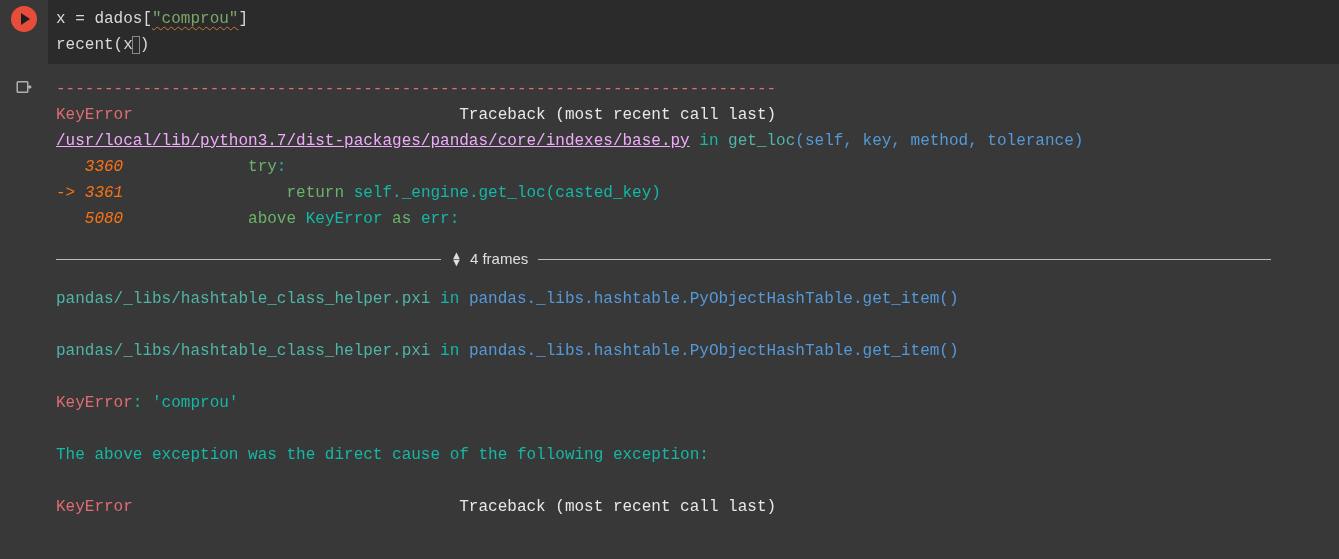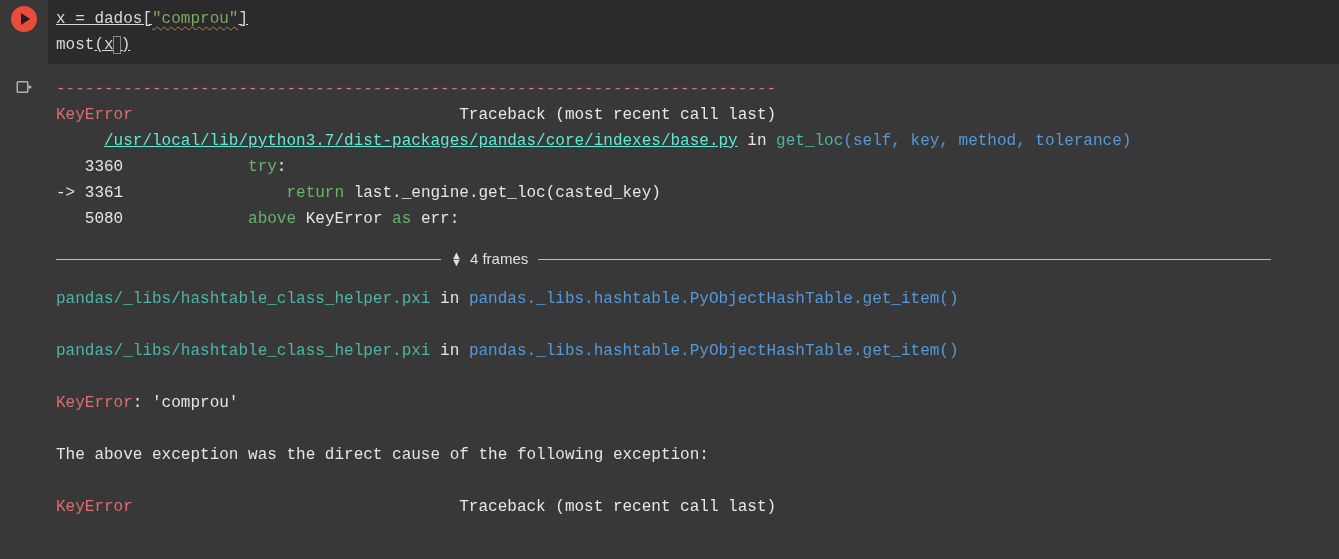--- a/index.html
+++ b/index.html
@@ -52,21 +52,21 @@
     text-decoration-thickness: 1px;
     text-underline-offset: 3px;
   }
   .cursor-box {
     display: inline-block;
     border: 1px solid #888;
     width: 8px; height: 18px;
     vertical-align: middle;
     margin-left: -1px;
   }
-  .code-plain { color: #d9d9d9; text-decoration: underline; }
+  .code-plain { color: #d9d9d9; }
   .code-str { color: #7ca668; }
   .code-fn { color: #d9d9d9; }
 
   .output-cell { display: flex; margin-top: 12px; }
   .out-gutter {
     width: 48px;
     min-width: 48px;
     display: flex;
     justify-content: center;
     padding-top: 2px;
@@ -77,24 +77,24 @@
     flex: 1;
     padding: 0 8px 8px 8px;
     line-height: 26px;
     font-size: 16px;
     white-space: pre;
     color: #e8e8e8;
   }
   .dash-line { color: #e06c75; letter-spacing: 0; }
   .err-name { color: #e06c75; }
   .tb-label { color: #e8e8e8; text-align: center; }
-  .link { color: #5eead4; text-decoration: underline; cursor: pointer; margin-left: 48px; }
-  .lineno-green { color: #e5e5e5; }
+  .link { color: #f0abfc; text-decoration: underline; cursor: pointer; }
+  .lineno-green { color: #f97316; font-style: italic; }
   .kw { color: #6ab36a; }
-  .py-plain { color: #e5e5e5; }
+  .py-plain { color: #14b8a6; }
   .teal { color: #4fb5a7; }
   .blue { color: #5599d8; text-align: right; }
 
   .frames-bar {
     display: flex;
     align-items: center;
     margin: 14px 0 14px 0;
   }
   .hr-line {
     height: 1px;
@@ -119,37 +119,37 @@
 
 <div class="notebook">
 
   <div class="cell">
     <div class="gutter">
       <div class="run-btn">
         <div class="play-triangle"></div>
       </div>
     </div>
     <div class="code-area"><span class="code-plain">x = dados[</span><span class="code-str squiggle">"comprou"</span><span class="code-plain">]</span>
-<span class="code-fn">most</span><span class="code-plain">(</span><span class="code-plain">x</span><span class="cursor-box"></span><span class="code-plain">)</span></div>
+<span class="code-fn">recent</span><span class="code-plain">(</span><span class="code-plain">x</span><span class="cursor-box"></span><span class="code-plain">)</span></div>
   </div>
 
   <div class="output-cell">
     <div class="out-gutter">
       <span class="out-icon">
         <svg viewBox="0 0 24 24" fill="none" stroke="currentColor" stroke-width="2">
           <rect x="3" y="5" width="14" height="14" rx="1"></rect>
           <path d="M17 12 L21 12 M19 10 L21 12 L19 14"></path>
         </svg>
       </span>
     </div>
     <div class="output"><span class="dash-line">---------------------------------------------------------------------------</span>
 <span class="err-name">KeyError</span><span>                                  </span><span class="tb-label">Traceback (most recent call last)</span>
 <span class="link">/usr/local/lib/python3.7/dist-packages/pandas/core/indexes/base.py</span><span class="py-plain"> in </span><span class="teal">get_loc</span><span class="blue">(self, key, method, tolerance)</span>
 <span class="lineno-green">   3360</span><span>             </span><span class="kw">try</span><span class="py-plain">:</span>
-<span class="lineno-green">-&gt; 3361</span><span>                 </span><span class="kw">return</span><span class="py-plain"> last._engine.get_loc(casted_key)</span>
+<span class="lineno-green">-&gt; 3361</span><span>                 </span><span class="kw">return</span><span class="py-plain"> self._engine.get_loc(casted_key)</span>
 <span class="lineno-green">   5080</span><span>             </span><span class="kw">above</span><span> </span><span class="py-plain">KeyError</span><span class="kw"> as</span><span class="py-plain"> err:</span>
 <div class="frames-bar"><div class="hr-line hr-left"></div><div class="frames-mid"><span class="chev-stack"><span>▲</span><span>▼</span></span><span>4 frames</span></div><div class="hr-line hr-right"></div></div><span class="teal">pandas/_libs/hashtable_class_helper.pxi</span><span class="py-plain"> in </span><span class="blue">pandas._libs.hashtable.PyObjectHashTable.get_item()</span>
 
 <span class="teal">pandas/_libs/hashtable_class_helper.pxi</span><span class="py-plain"> in </span><span class="blue">pandas._libs.hashtable.PyObjectHashTable.get_item()</span>
 
 <span class="err-name">KeyError</span><span class="py-plain">: 'comprou'</span>
 
 <span class="py-plain">The above exception was the direct cause of the following exception:</span>
 
 <span class="err-name">KeyError</span><span>                                  </span><span class="tb-label">Traceback (most recent call last)</span></div>

